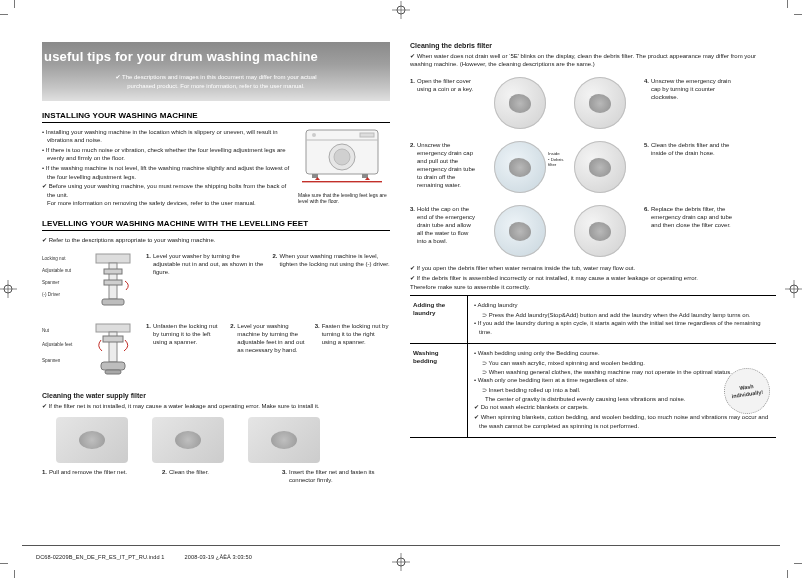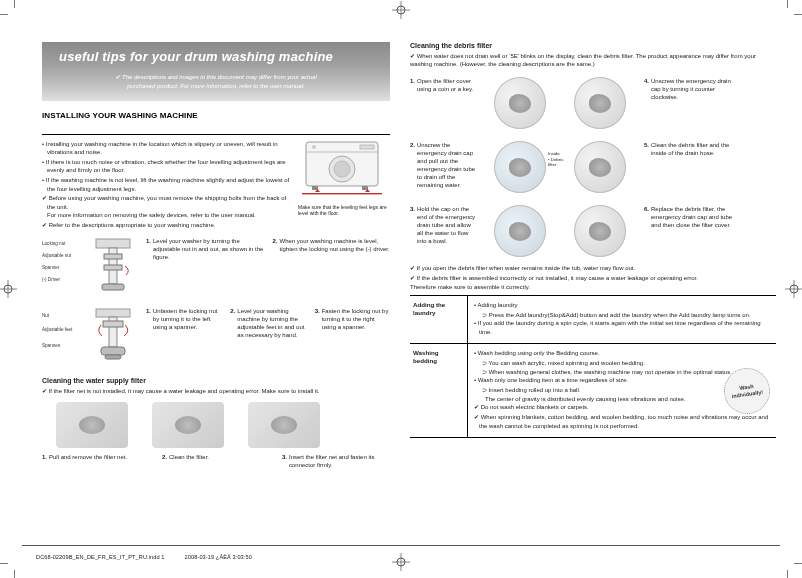--- a/index.html
+++ b/index.html
@@ -8,27 +8,27 @@
     font-family:"Liberation Sans", sans-serif; color:#1a1a1a; overflow:hidden;
   }
   
   .crop { position:absolute; background:#777; }
   .regmark { position:absolute; width:18px; height:18px; }
   
   .col-left  { position:absolute; left:42px;  top:42px; width:348px; }
   .col-right { position:absolute; left:410px; top:40px; width:366px; }
   
   .banner { background:linear-gradient(180deg,#8a8a8a 0%,#9f9f9f 38%,#c6c6c6 78%,#e0e0e0 100%);
-            padding:7px 17px 9px; margin-bottom:10px;font-style:italic; }
+            padding:7px 2px 9px; margin-bottom:10px; }
   .banner-title { color:#fff; font-weight:bold; font-size:13px; letter-spacing:.2px; }
   .banner-note  { color:#fff; font-size:6px; line-height:1.55; text-align:center; margin-top:9px;
                   white-space:pre-line; }
   
   .h1 { font-size:8px; font-weight:bold; color:#000; border-bottom:1.4px solid #000;
-        padding-bottom:14px; margin:10px 0 5px; letter-spacing:.1px; }
+        padding-bottom:2px; margin:10px 0 5px; letter-spacing:.1px; }
   .sub-h { font-size:7px; font-weight:bold; margin:2px 0 3px; }
   .body { font-size:6px; line-height:1.4; color:#222; }
   .hang { padding-left:5px; text-indent:-5px; margin-bottom:1.5px; }
   .pre  { white-space:pre-line; }
   .caption { font-size:5px; line-height:1.3; color:#222; margin-top:2px; }
   
   .install-row { display:flex; gap:8px; }
   .install-bullets { flex:1; }
   .install-fig { width:92px; flex:0 0 auto; }
   
@@ -147,20 +147,21 @@
             <rect x="4" y="53" width="80" height="1.4" fill="#c2302a"></rect>
             <path d="M17 52 l2.5 -3 l2.5 3 z" fill="#c2302a"></path>
             <path d="M67 52 l2.5 -3 l2.5 3 z" fill="#c2302a"></path>
           </svg>
           <div class="caption">Make sure that the leveling feet legs are level with the floor.</div>
         </div>
       </div>
     </div>
 
     <div>
+      <div class="h1">LEVELLING YOUR WASHING MACHINE WITH THE LEVELLING FEET</div>
       <div class="body">✔ Refer to the descriptions appropriate to your washing machine.</div>
 
       <div class="lev-block">
         <div class="lev-fig">
           <span class="lev-label" style="left:0;top:4px;">Locking nut</span>
           <span class="lev-label" style="left:0;top:16px;">Adjustable nut</span>
           <span class="lev-label" style="left:0;top:28px;">Spanner</span>
           <span class="lev-label" style="left:0;top:40px;">(-) Driver</span>
           <svg class="lev-svg" width="42" height="60">
             <rect x="4" y="2" width="34" height="9" fill="#ddd" stroke="#999"></rect>

